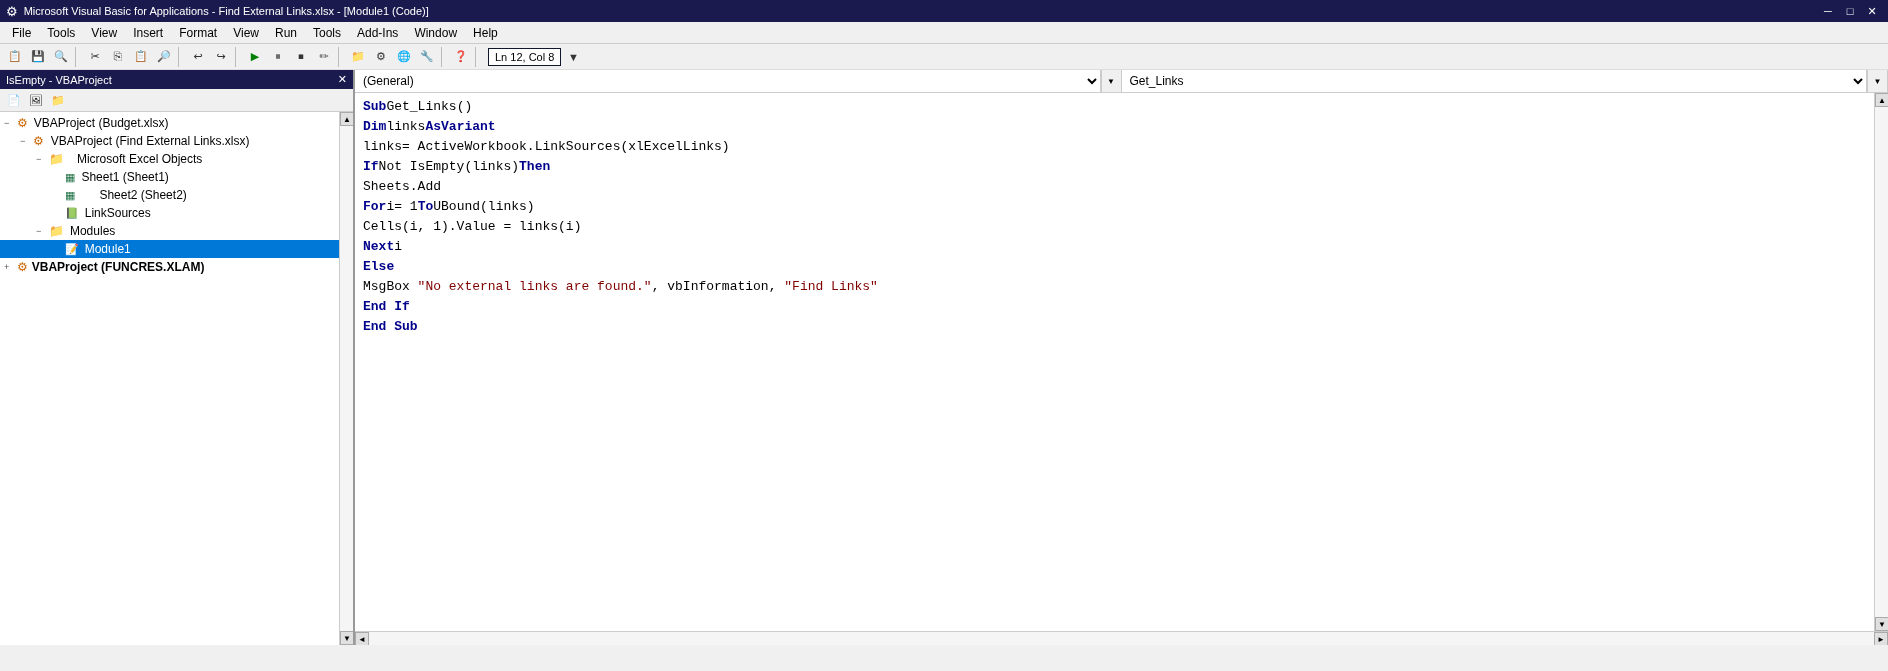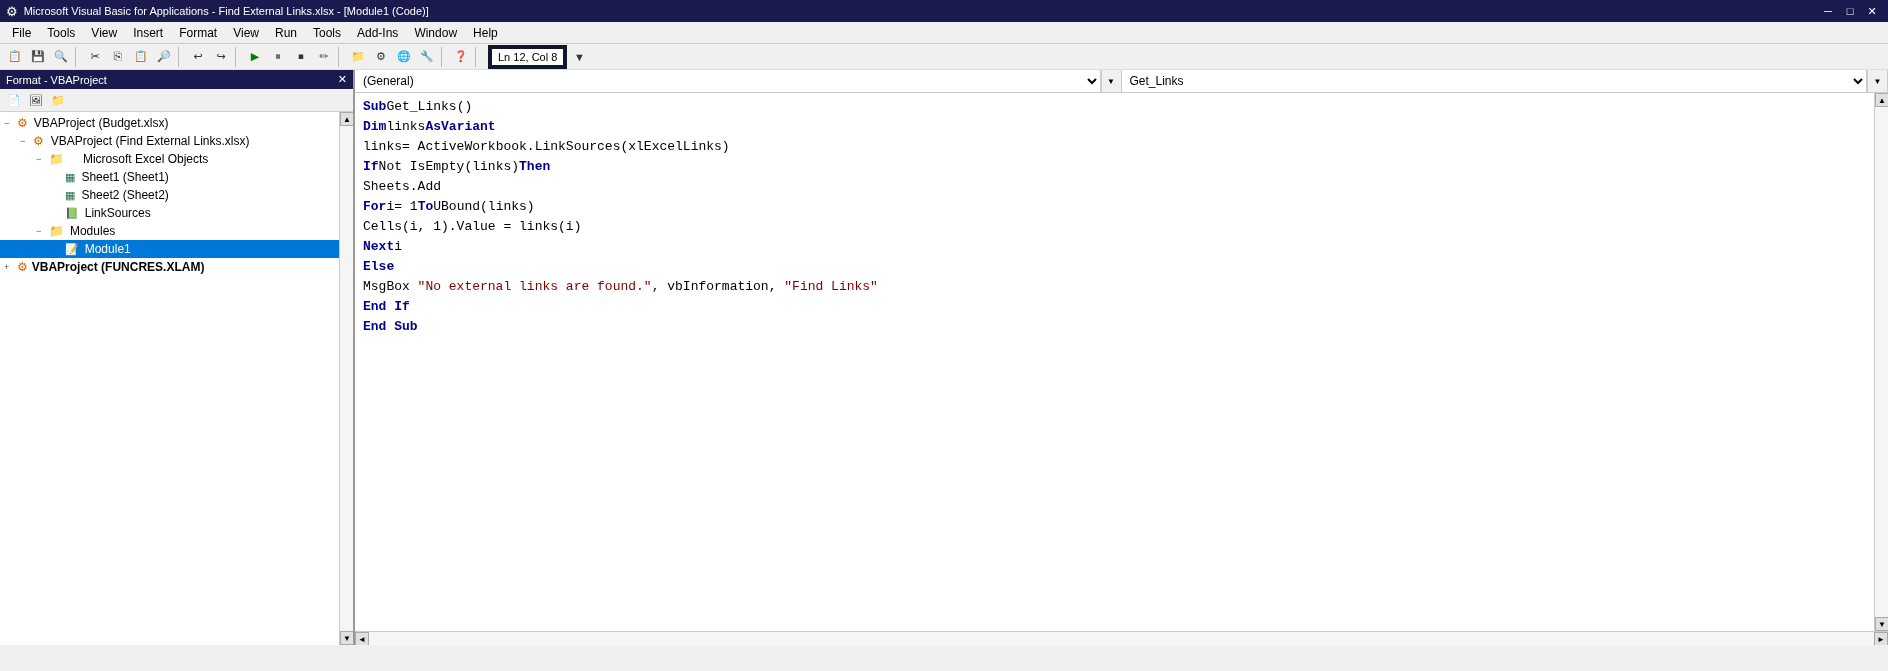--- a/index.html
+++ b/index.html
@@ -54,21 +54,21 @@
       display: flex;
       align-items: center;
       justify-content: center;
       font-size: 11px;
       color: #333;
     }
     .tb-sep { width: 6px; height: 20px; border-left: 1px solid #bbb; margin: 0 2px; }
     .tb-status {
       font-size: 11px;
       padding: 2px 6px;
-      border: 4px solid #0f172a;
+      border: 1px solid #0f172a;
       background: white;
       margin-left: 4px;
     }
 
     
     #main-content {
       display: flex;
       height: calc(100vh - 22px - 22px - 26px - 26px);
     }
 
@@ -281,21 +281,21 @@
   <button class="tb-btn" title="Help">❓</button>
   <div class="tb-sep"></div>
   <span class="tb-status">Ln 12, Col 8</span>
   <button class="tb-btn" title="Position">▼</button>
 </div>
 
 <div id="main-content">
 
   <div id="project-panel">
     <div id="project-header">
-      <span id="project-header-title">Format - VBAProject</span>
+      <span id="project-header-title">IsEmpty - VBAProject</span>
       <button id="project-close-btn">✕</button>
     </div>
     <div id="project-toolbar">
       <button class="proj-tb-btn" title="View Code">📄</button>
       <button class="proj-tb-btn" title="View Object">🖼</button>
       <button class="proj-tb-btn" title="Toggle Folders">📁</button>
     </div>
     <div class="project-panel-inner">
       <div class="project-tree-content" id="project-tree">
       <div class="tree-item" style="padding-left: 4px;">
@@ -304,31 +304,31 @@
       <span style="margin-left:3px;">VBAProject (Budget.xlsx)</span>
     </div>
           <div class="tree-item" style="padding-left: 20px;">
       <span style="font-size:9px;min-width:10px;color:#555;">−</span>
       <span style="color:#cc6600;font-size:12px;">⚙</span>
       <span style="margin-left:4px;">VBAProject (Find External Links.xlsx)</span>
     </div>
           <div class="tree-item" style="padding-left: 36px;">
       <span style="font-size:9px;min-width:10px;color:#555;">−</span>
       <span style="color:#ffd700;font-size:12px;">📁</span>
-      <span style="margin-left:16px;">Microsoft Excel Objects</span>
+      <span style="margin-left:10px;">Microsoft Excel Objects</span>
     </div>
           <div class="tree-item" style="padding-left: 52px;">
       <span style="font-size:9px;min-width:10px;color:#555;"></span>
       <span style="color:#217346;font-size:11px;">▦</span>
       <span style="margin-left:3px;">Sheet1 (Sheet1)</span>
     </div>
           <div class="tree-item" style="padding-left: 52px;">
       <span style="font-size:9px;min-width:10px;color:#555;"></span>
       <span style="color:#217346;font-size:11px;">▦</span>
-      <span style="margin-left:3px;text-align:right;">Sheet2 (Sheet2)</span>
+      <span style="margin-left:21px;text-align:right;">Sheet2 (Sheet2)</span>
     </div>
           <div class="tree-item" style="padding-left: 52px;">
       <span style="font-size:9px;min-width:10px;color:#555;"></span>
       <span style="color:#217346;font-size:11px;">📗</span>
       <span style="margin-left:3px;">LinkSources</span>
     </div>
           <div class="tree-item" style="padding-left: 36px;">
       <span style="font-size:9px;min-width:10px;color:#555;">−</span>
       <span style="color:#ffd700;font-size:12px;">📁</span>
       <span style="margin-left:3px;text-align:center;">Modules</span>

